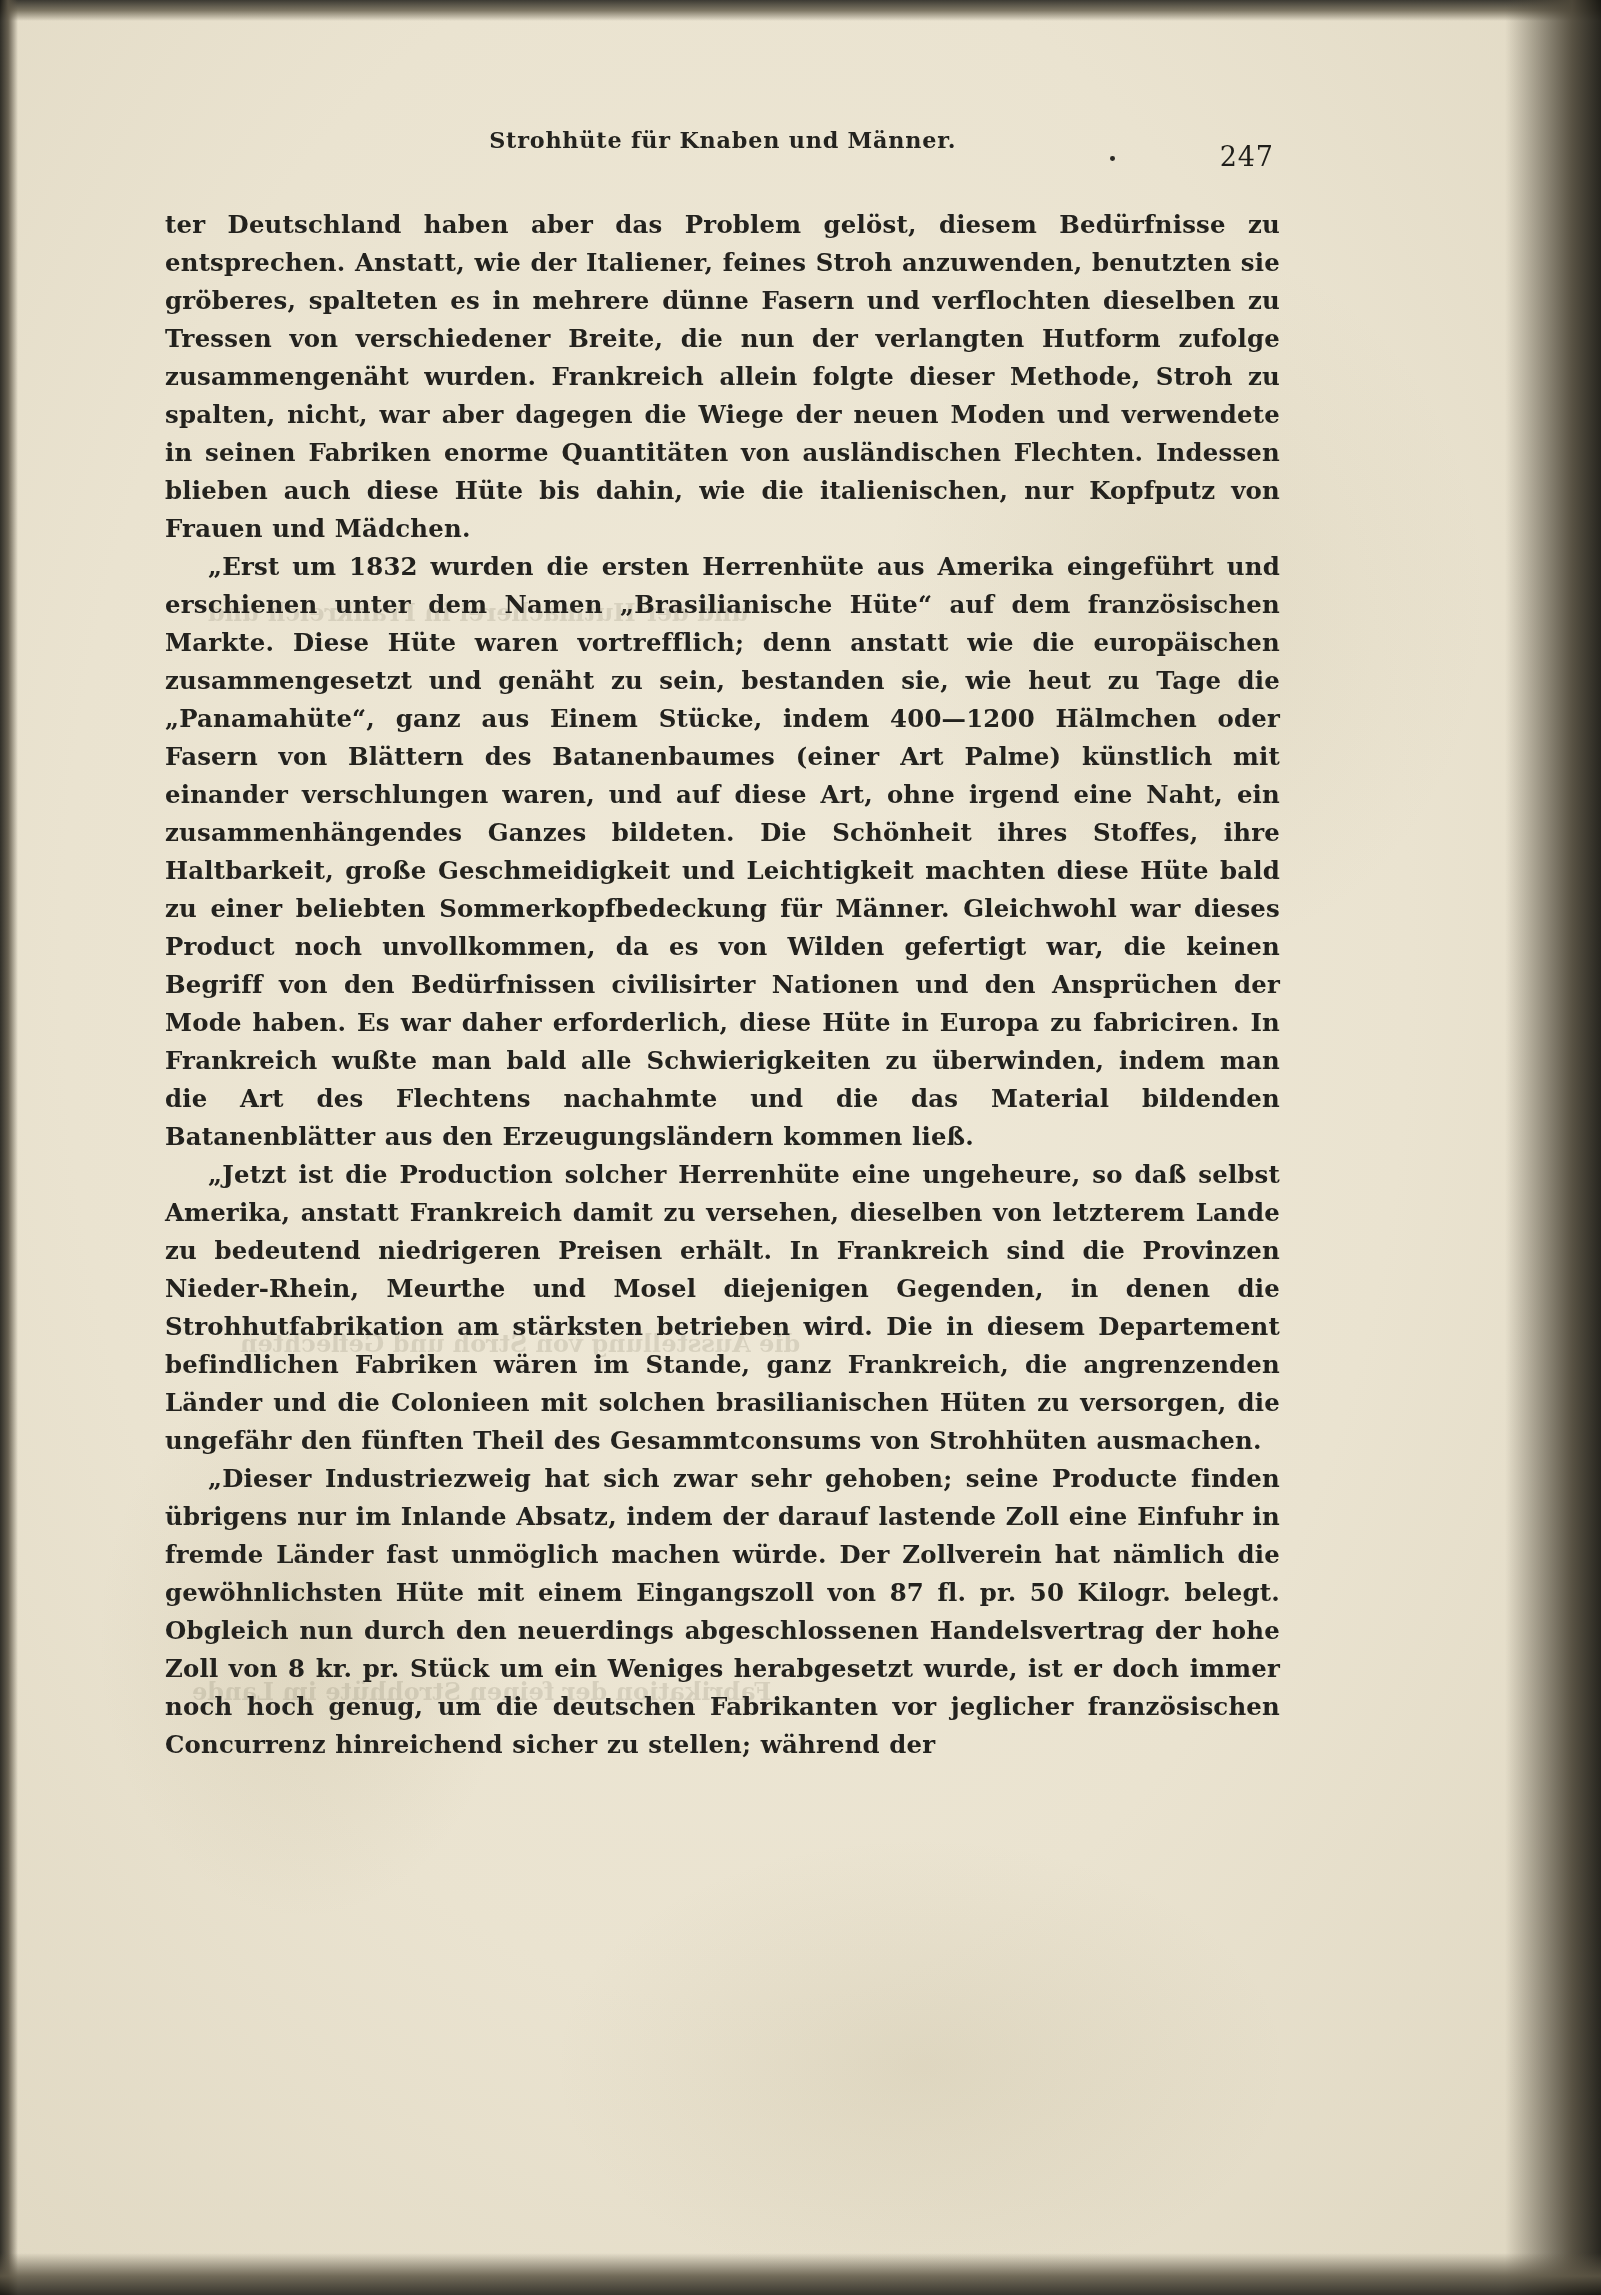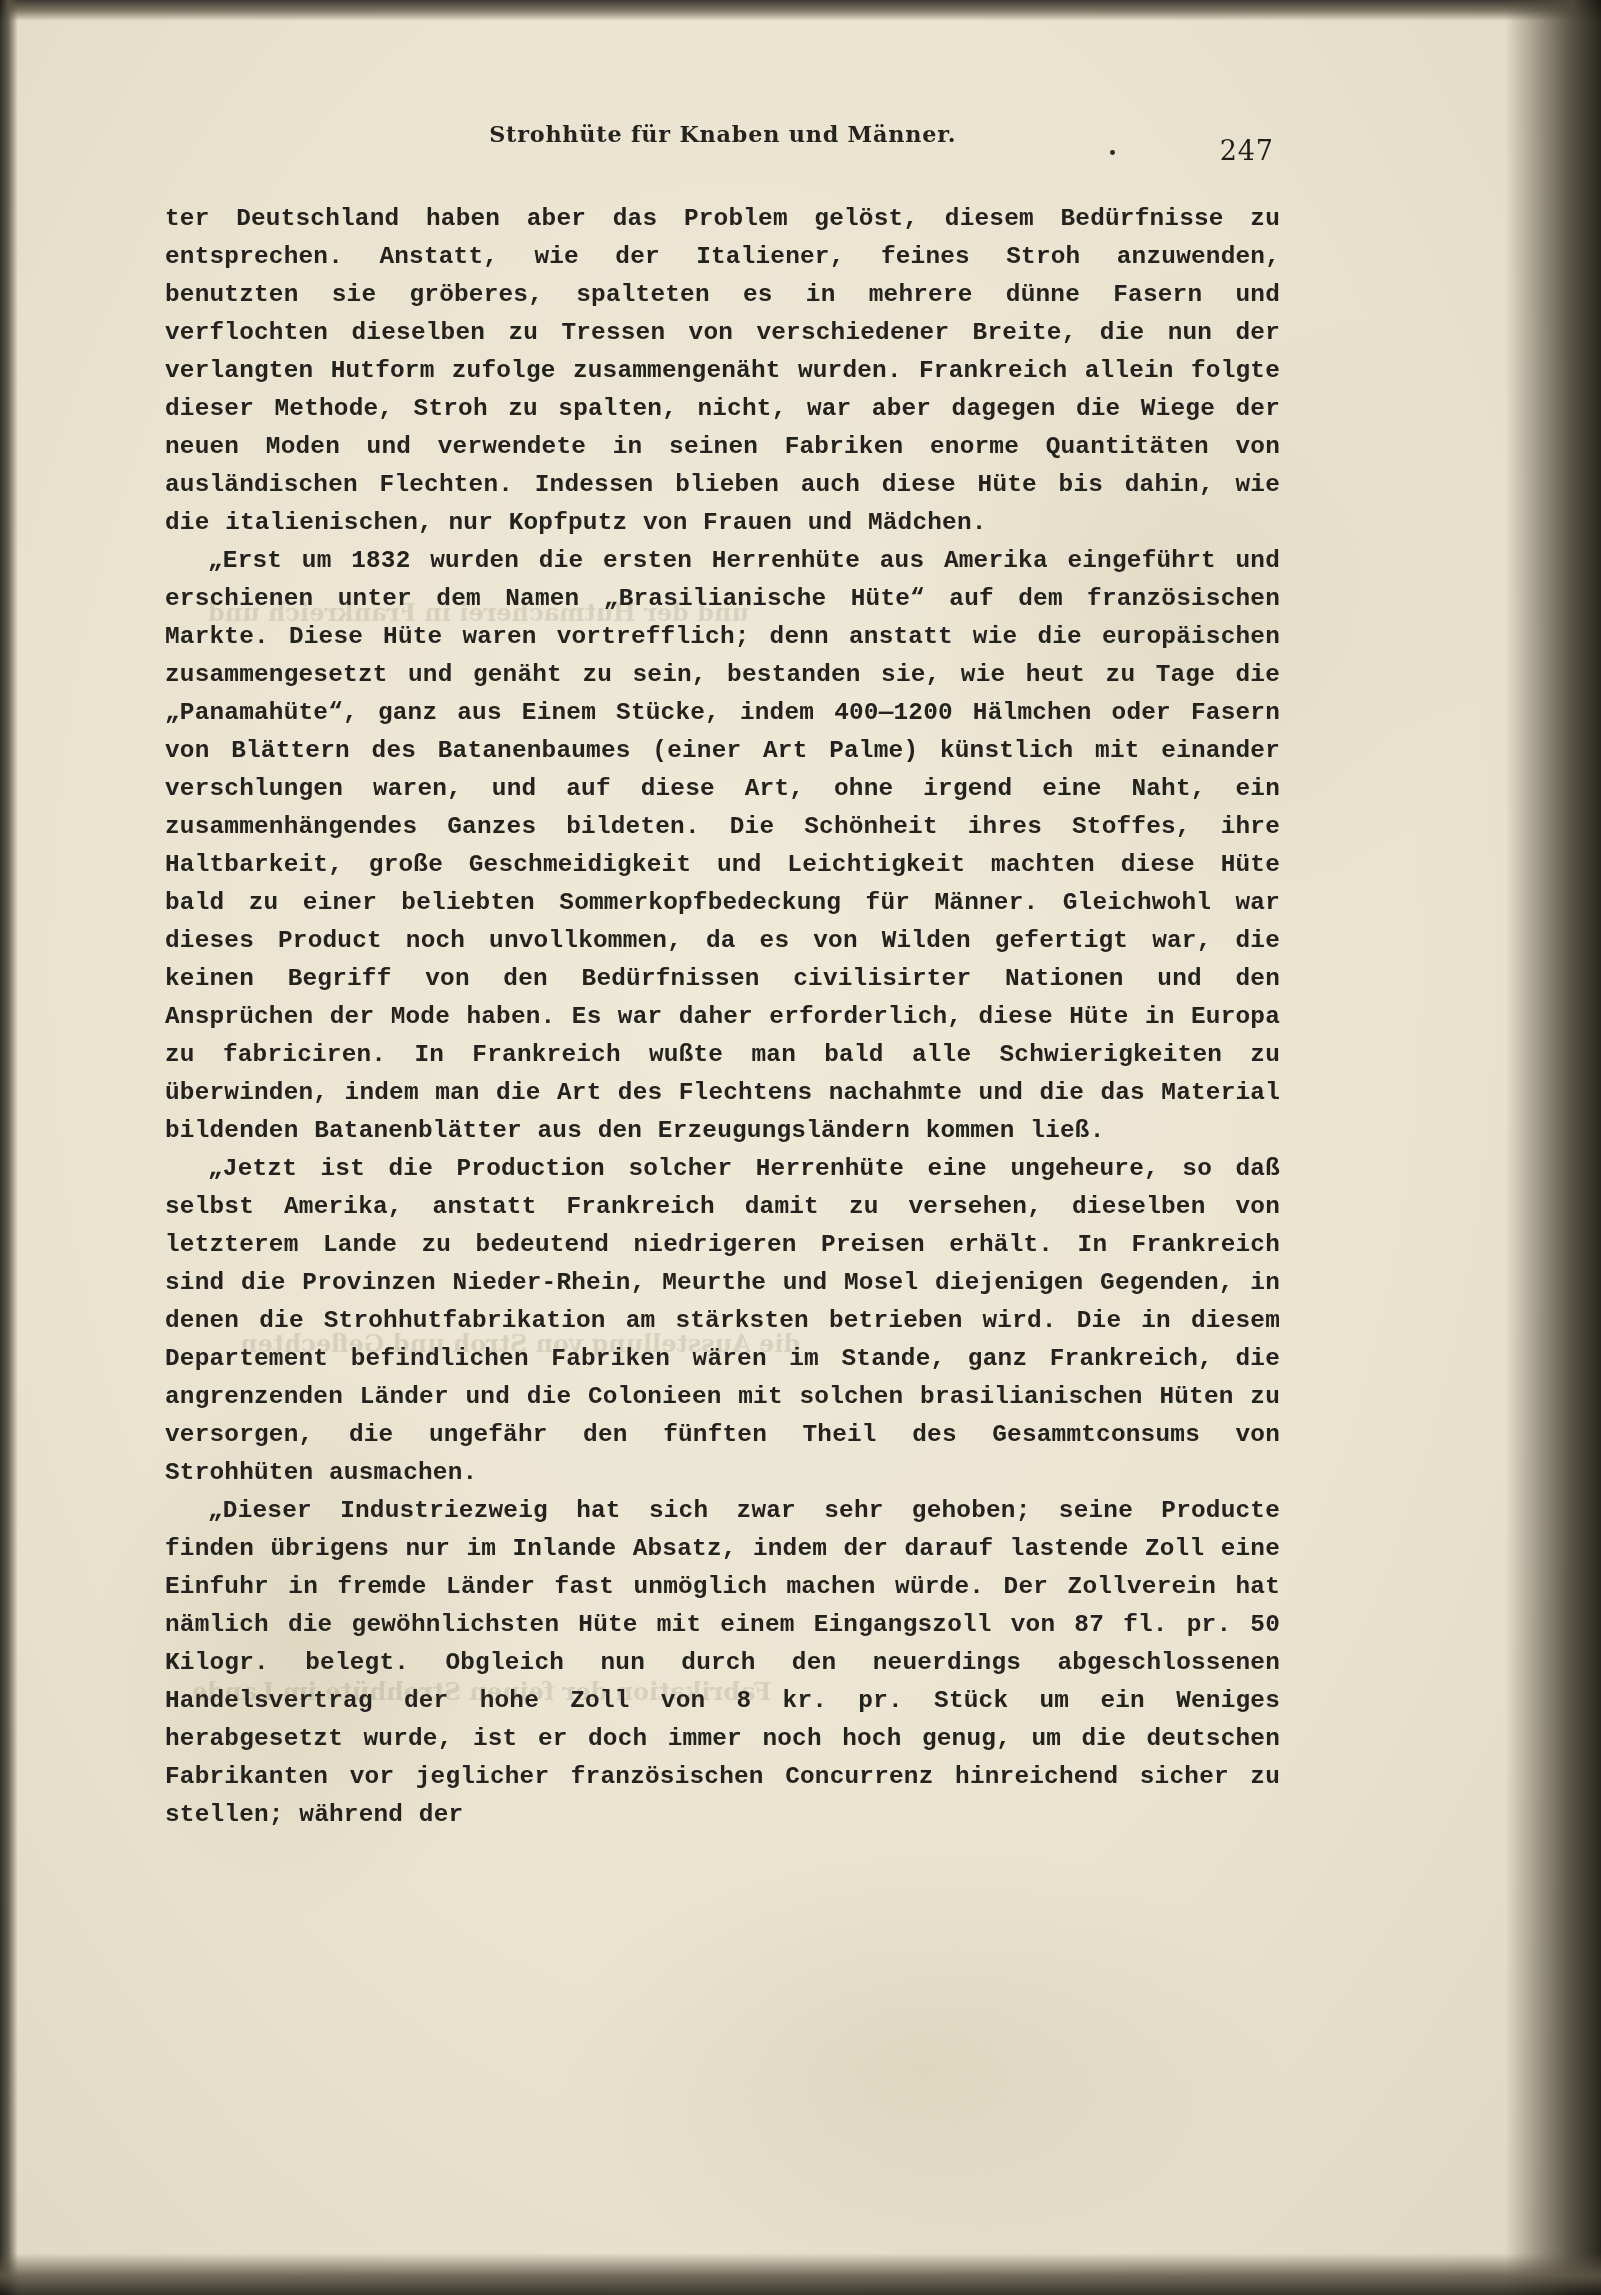--- a/index.html
+++ b/index.html
@@ -43,21 +43,21 @@
   
   .mottle {
     position: absolute;
     border-radius: 50%;
     pointer-events: none;
   }
 
   #content {
     position: absolute;
     left: 165px;
-    top: 120px;
+    top: 126px;
     width: 1115px;
   }
 
   
   #running-head {
     position: relative;
     height: 56px;
     display: flex;
     align-items: baseline;
     justify-content: center;
@@ -93,21 +93,20 @@
   #body-text {
     margin-top: 24px;
     font-size: 24.4px;
     line-height: 38px;
     color: #23221e;
     text-align: justify;
     text-justify: inter-word;
     font-weight: 700;
     letter-spacing: 0.2px;
     word-spacing: 0.8px;
-    font-family: Liberation Mono, monospace;
   }
   #body-text p {
     margin: 0;
     text-indent: 0;
   }
   #body-text p.indent {
     text-indent: 43px;
   }
   #body-text p + p {
     margin-top: 0;

